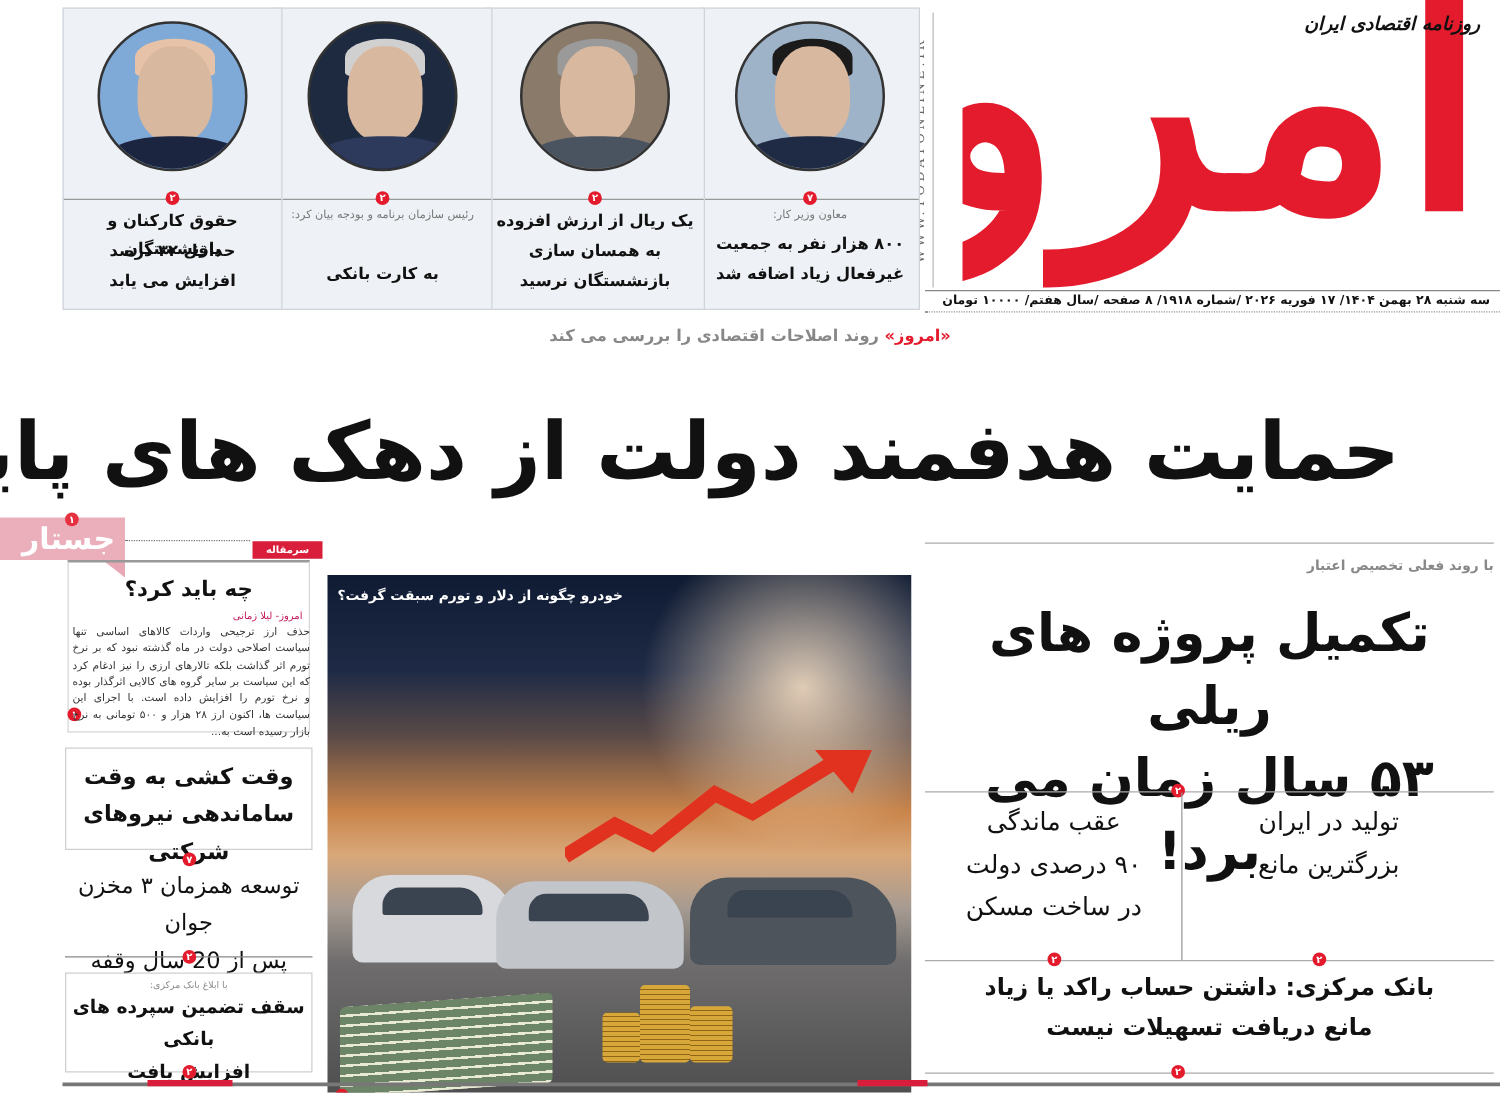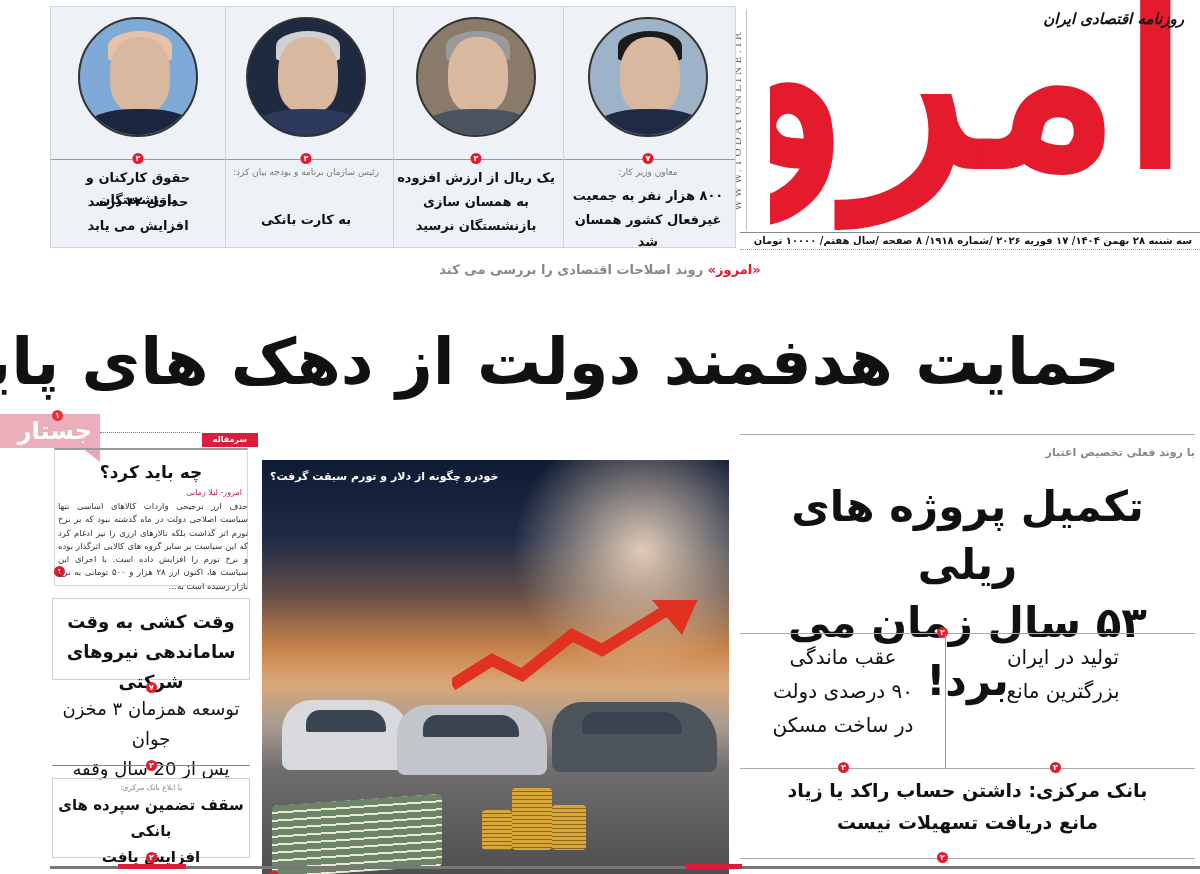--- a/index.html
+++ b/index.html
@@ -190,21 +190,21 @@
 <div class="teaser" style="left:560px;">
   <div class="photo" style="background:#9fb3c8;">
     <div class="hair" style="background:#1b1b1b;"></div>
     <div class="face"></div>
     <div class="suit"></div>
   </div>
   <div class="divider"></div>
   <span class="badge">۷</span>
   <div class="kicker">معاون وزیر کار:</div>
   <div class="title" style="top:178px;">۸۰۰ هزار نفر به جمعیت</div>
-  <div class="title" style="top:202px;">غیرفعال کشور همسان شد</div>
+  <div class="title" style="top:202px;">غیرفعال زیاد اضافه شد</div>
 </div>
 
 <div class="teaser" style="left:388px;">
   <div class="photo" style="background:#8a7a6a;">
     <div class="hair" style="background:#9a9a9a;"></div>
     <div class="face"></div>
     <div class="suit" style="background:#4a5360;"></div>
   </div>
   <div class="divider"></div>
   <span class="badge">۲</span>

